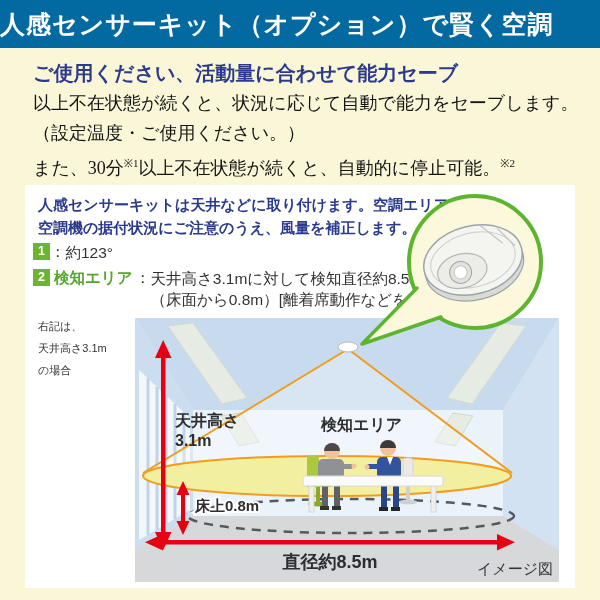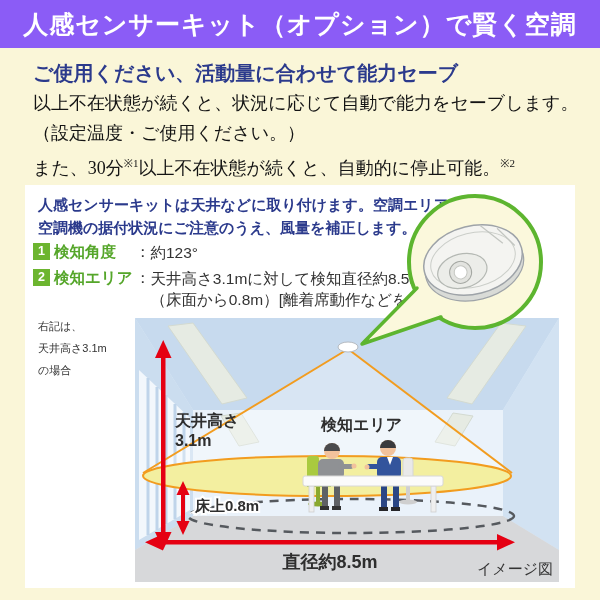--- a/index.html
+++ b/index.html
@@ -3,21 +3,21 @@
 <meta charset="utf-8">
 <style>
   html,body{margin:0;padding:0;}
   body{
     width:600px;height:600px;position:relative;overflow:hidden;
     background:#FAF6D8;
     font-family:"Liberation Sans",sans-serif;
   }
   .header{
     position:absolute;top:0;left:0;width:600px;height:48px;
-    background:#8b5cf6;display:flex;align-items:center;justify-content:center;
+    background:#0369a1;display:flex;align-items:center;justify-content:flex-start;
   }
   .header-title{
     color:#FFFFFF;font-weight:bold;font-size:25px;letter-spacing:1px;white-space:nowrap;
   }
   .section-heading{
     position:absolute;left:33px;top:60px;
     font-size:20px;font-weight:bold;color:#2B3A8C;white-space:nowrap;
   }
   .body-text{
     position:absolute;left:33px;top:88px;
@@ -67,21 +67,20 @@
 
 <div class="panel">
 
   <div class="panel-intro">
     <div>人感センサーキットは天井などに取り付けます。空調エリアや</div>
     <div>空調機の据付状況にご注意のうえ、風量を補正します。</div>
   </div>
 
   <div class="spec-item item1">
     <div class="badge">1</div>
-    <div class="spec-label">検知角度</div>
     <div class="spec-sep">：</div>
     <div class="spec-value">約123°</div>
   </div>
 
   <div class="spec-item item2">
     <div class="badge">2</div>
     <div class="spec-label">検知エリア</div>
     <div class="spec-sep">：</div>
     <div class="spec-value">
       <div>天井高さ3.1mに対して検知直径約8.5m</div>

